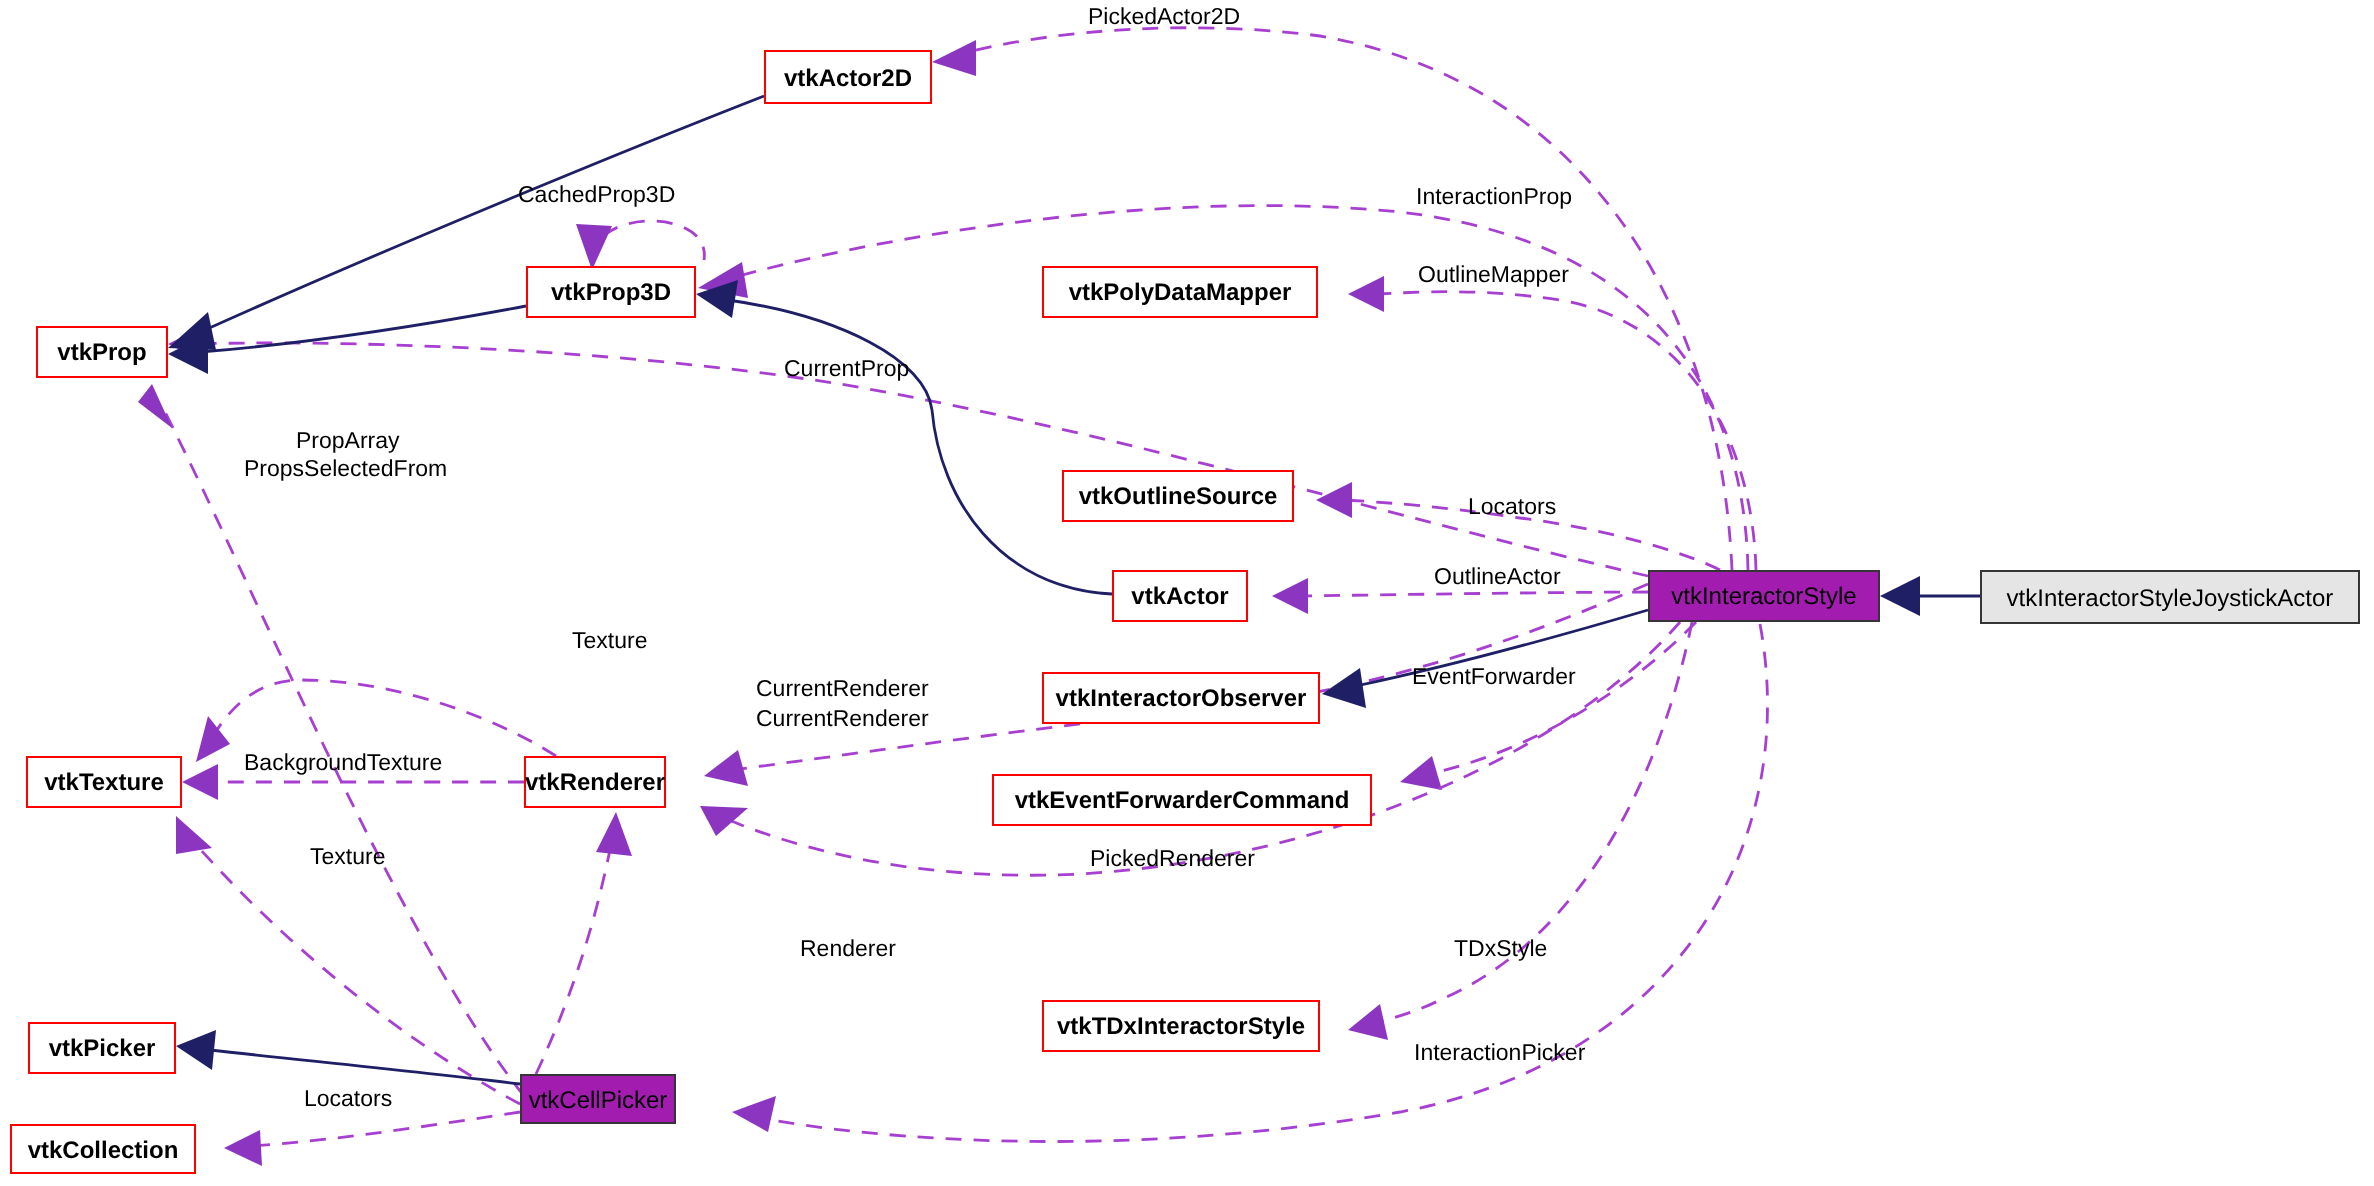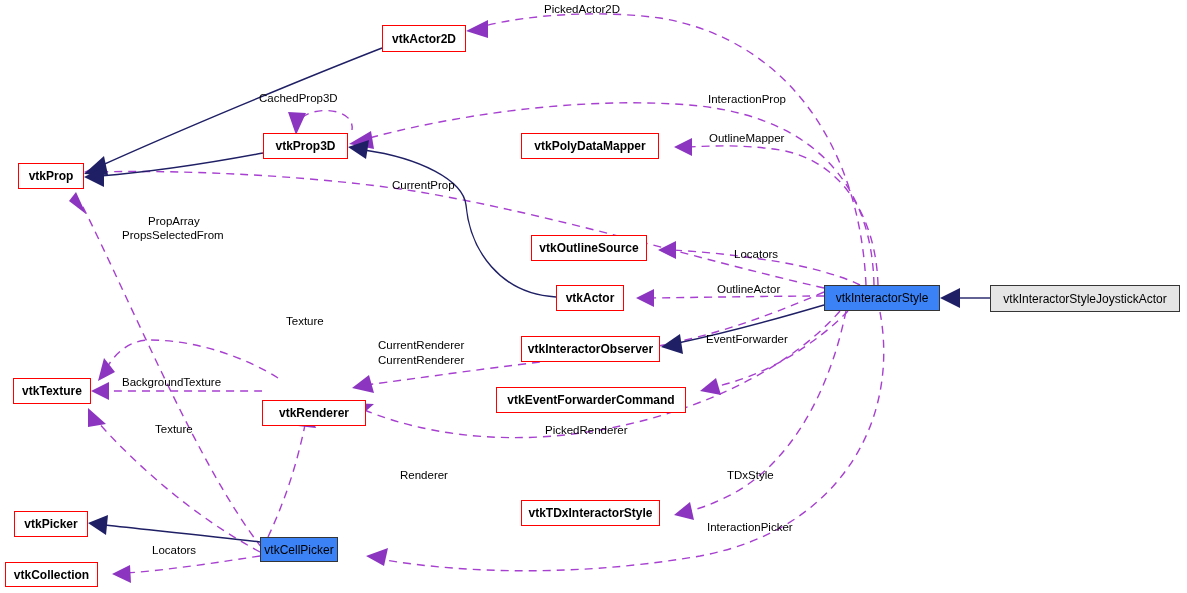--- a/index.html
+++ b/index.html
@@ -6,21 +6,21 @@
   body{font-family:"Liberation Sans",sans-serif;}
   #canvas{position:relative;width:1187px;height:593px;background:#fff;overflow:hidden;}
   svg.layer{position:absolute;left:0;top:0;width:1187px;height:593px;}
   .edge-dep{fill:none;stroke:#a73fd0;stroke-width:1.4px;stroke-dasharray:8 6;}
   .edge-inh{fill:none;stroke:#1f1f66;stroke-width:1.4px;}
   .arrow-dep{fill:#8b35c0;stroke:none;}
   .arrow-inh{fill:#1f1f66;stroke:none;}
   .node{position:absolute;box-sizing:border-box;display:flex;align-items:center;
         justify-content:center;font-size:12px;line-height:1;color:#000;white-space:nowrap;}
   .node.red{border:1.6px solid #ff0000;background:#ffffff;font-weight:bold;}
-  .node.black{border:1.6px solid #353535;background:#3b82f6;}
+  .node.black{border:1.6px solid #353535;background:#a21caf;}
   .node.filled{border:1.6px solid #353535;background:#e5e5e5;}
   .elabel{position:absolute;font-size:11.5px;color:#000;white-space:nowrap;line-height:1.12;}
 </style>
 </head>
 <body>
 
 <div id="canvas">
 
   <svg class="layer" viewBox="0 0 1187 593">
 
@@ -120,21 +120,21 @@
 
   <div class="node red" style="left:18px;top:163px;width:66px;height:26px;">vtkProp</div>
   <div class="node red" style="left:382px;top:25px;width:84px;height:27px;">vtkActor2D</div>
   <div class="node red" style="left:263px;top:133px;width:85px;height:26px;">vtkProp3D</div>
   <div class="node red" style="left:521px;top:133px;width:138px;height:26px;">vtkPolyDataMapper</div>
   <div class="node red" style="left:531px;top:235px;width:116px;height:26px;">vtkOutlineSource</div>
   <div class="node red" style="left:556px;top:285px;width:68px;height:26px;">vtkActor</div>
   <div class="node red" style="left:521px;top:336px;width:139px;height:26px;">vtkInteractorObserver</div>
   <div class="node red" style="left:496px;top:387px;width:190px;height:26px;">vtkEventForwarderCommand</div>
   <div class="node red" style="left:13px;top:378px;width:78px;height:26px;">vtkTexture</div>
-  <div class="node red" style="left:262px;top:400px;width:104px;height:26px;">vtkRenderer</div>
+  <div class="node red" style="left:262px;top:378px;width:71px;height:26px;">vtkRenderer</div>
   <div class="node red" style="left:14px;top:511px;width:74px;height:26px;">vtkPicker</div>
   <div class="node black" style="left:260px;top:537px;width:78px;height:25px;">vtkCellPicker</div>
   <div class="node red" style="left:5px;top:562px;width:93px;height:25px;">vtkCollection</div>
   <div class="node red" style="left:521px;top:500px;width:139px;height:26px;">vtkTDxInteractorStyle</div>
   <div class="node black" style="left:824px;top:285px;width:116px;height:26px;">vtkInteractorStyle</div>
   <div class="node filled" style="left:990px;top:285px;width:190px;height:27px;">vtkInteractorStyleJoystickActor</div>
 
 </div>
 
 </body></html>

